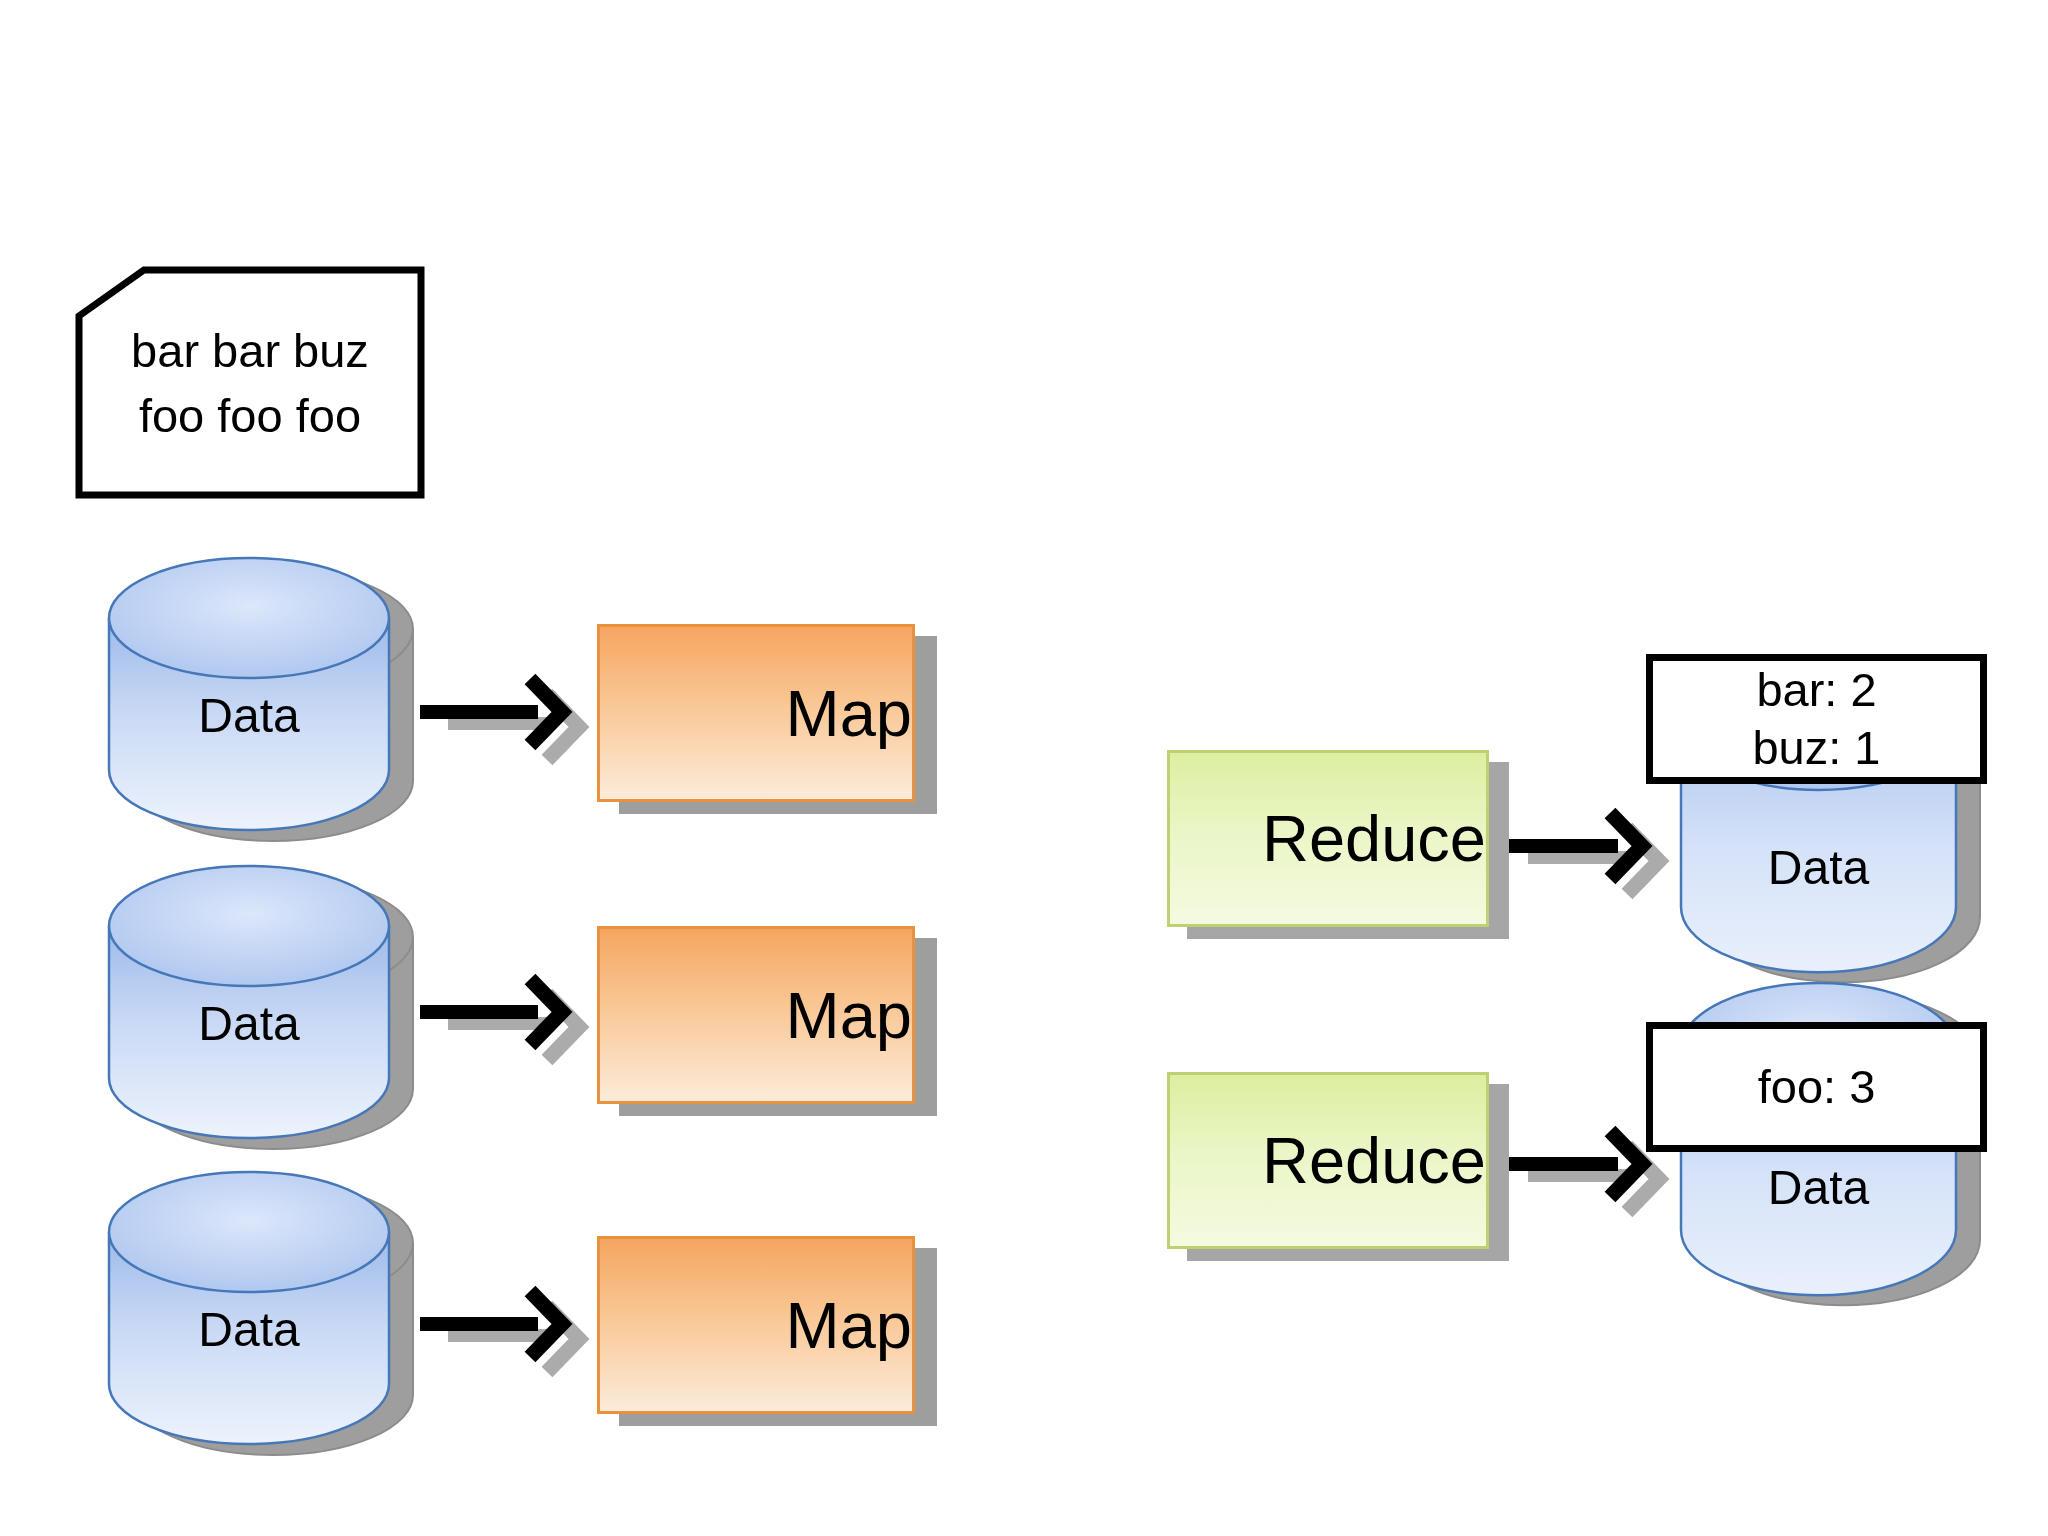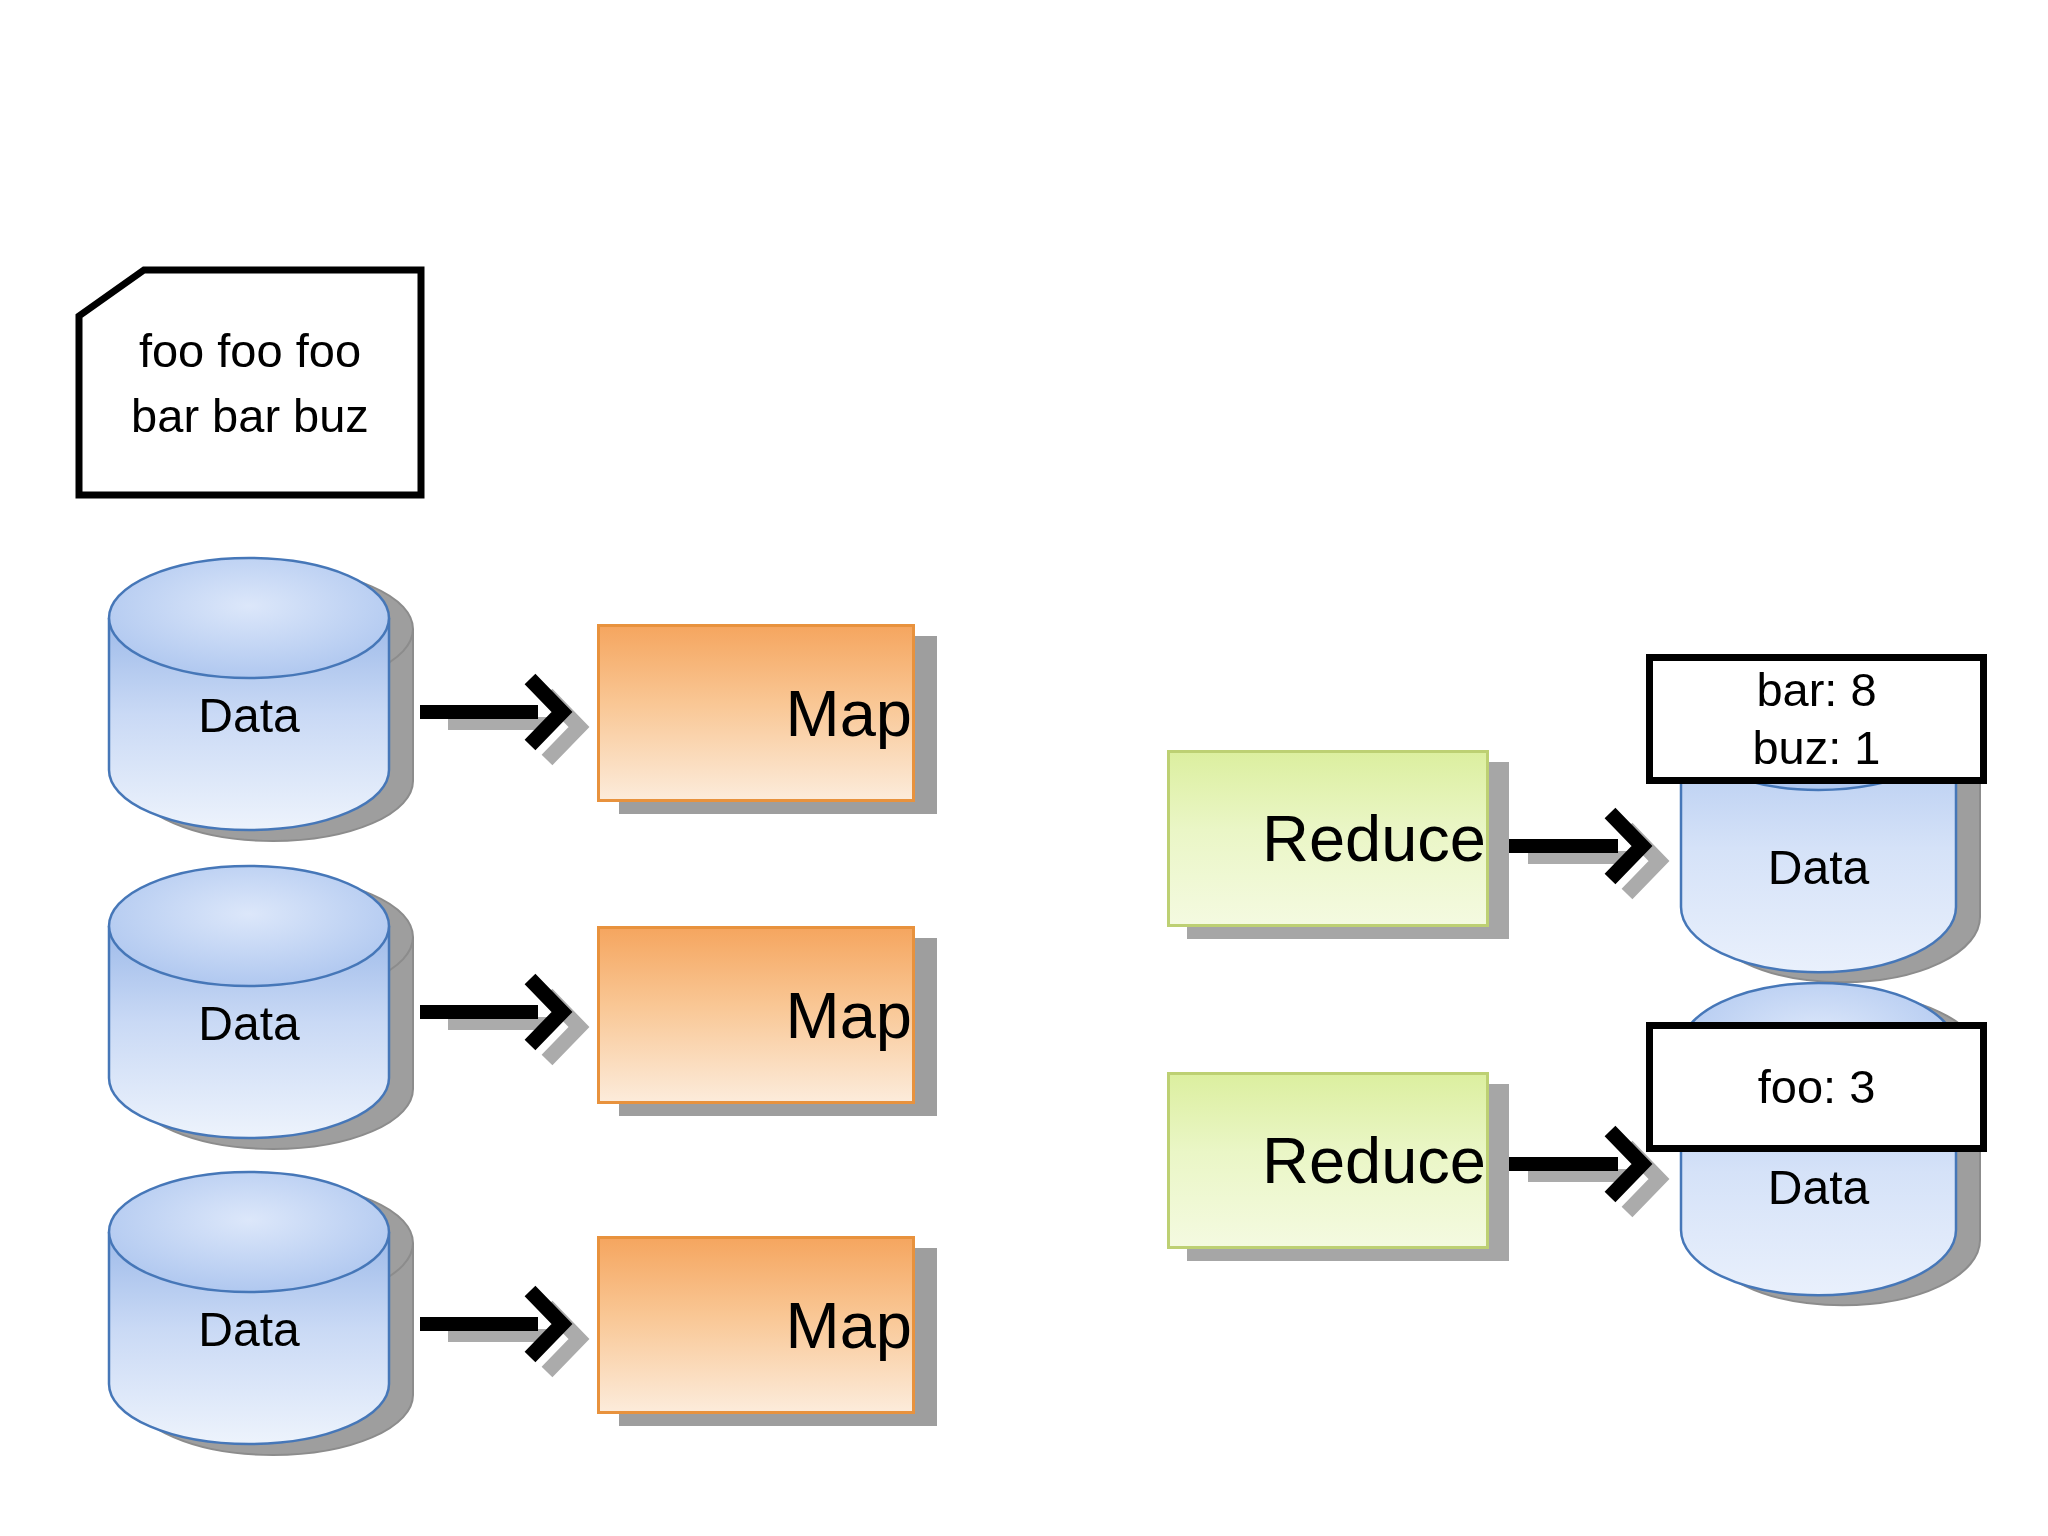--- a/index.html
+++ b/index.html
@@ -124,22 +124,22 @@
     <use href="#arrow" x="420" y="1324"></use>
     <use href="#arrow" x="1500" y="846"></use>
     <use href="#arrow" x="1500" y="1164"></use>
   </svg>
 
 
   <svg class="doc-shape" width="352" height="234" viewBox="0 0 352 234">
     <polygon points="69,4 346,4 346,229 4,229 4,50" fill="#FFFFFF" stroke="#000000" stroke-width="7"></polygon>
   </svg>
   <div class="doc-text">
+    <div>bar bar buz</div>
     <div>foo foo foo</div>
-    <div>bar bar buz</div>
   </div>
 
   <div class="cyl-label left dl-1">Data</div>
   <div class="cyl-label left dl-2">Data</div>
   <div class="cyl-label left dl-3">Data</div>
   <div class="cyl-label right dr-1">Data</div>
   <div class="cyl-label right dr-2">Data</div>
 
   <div class="proc-box map-box map-1">
     <span>Map</span>
@@ -152,20 +152,20 @@
   </div>
 
   <div class="proc-box reduce-box reduce-1">
     <span>Reduce</span>
   </div>
   <div class="proc-box reduce-box reduce-2">
     <span>Reduce</span>
   </div>
 
   <div class="result-box result-1">
-    <div>bar: 8</div>
+    <div>bar: 2</div>
     <div>buz: 1</div>
   </div>
   <div class="result-box result-2">
     <div>foo: 3</div>
   </div>
 
 </div>
 
 </body></html>

